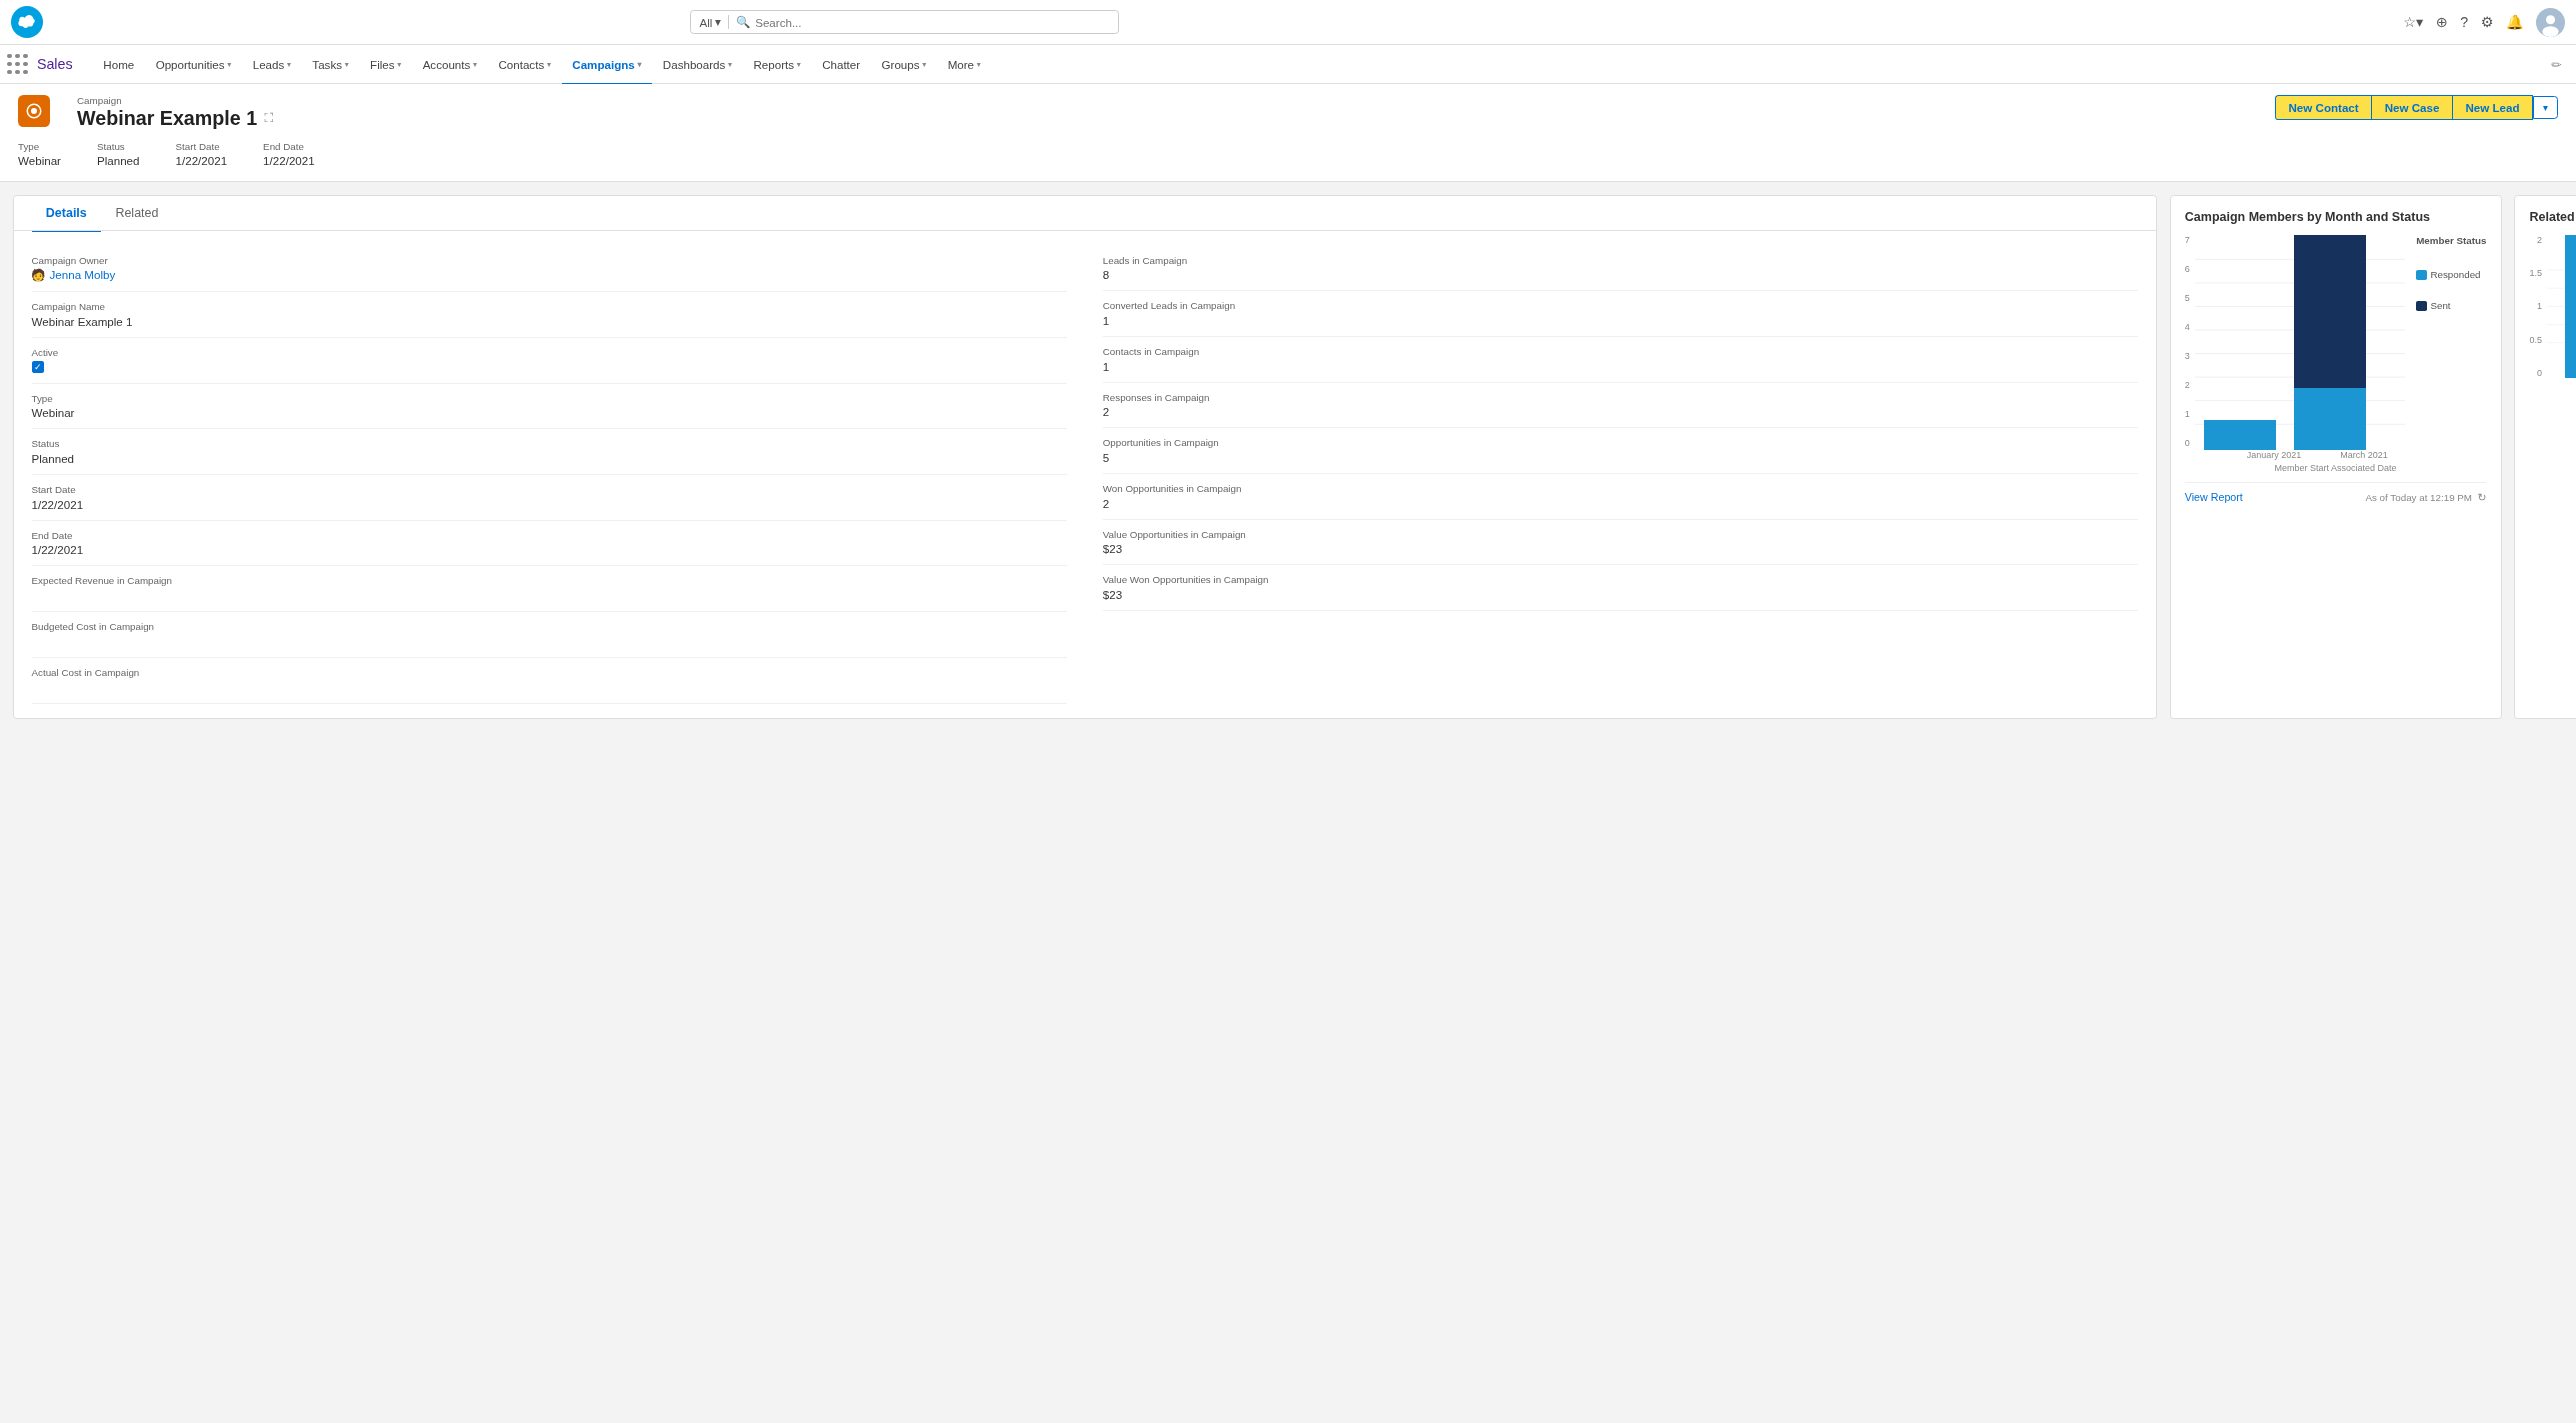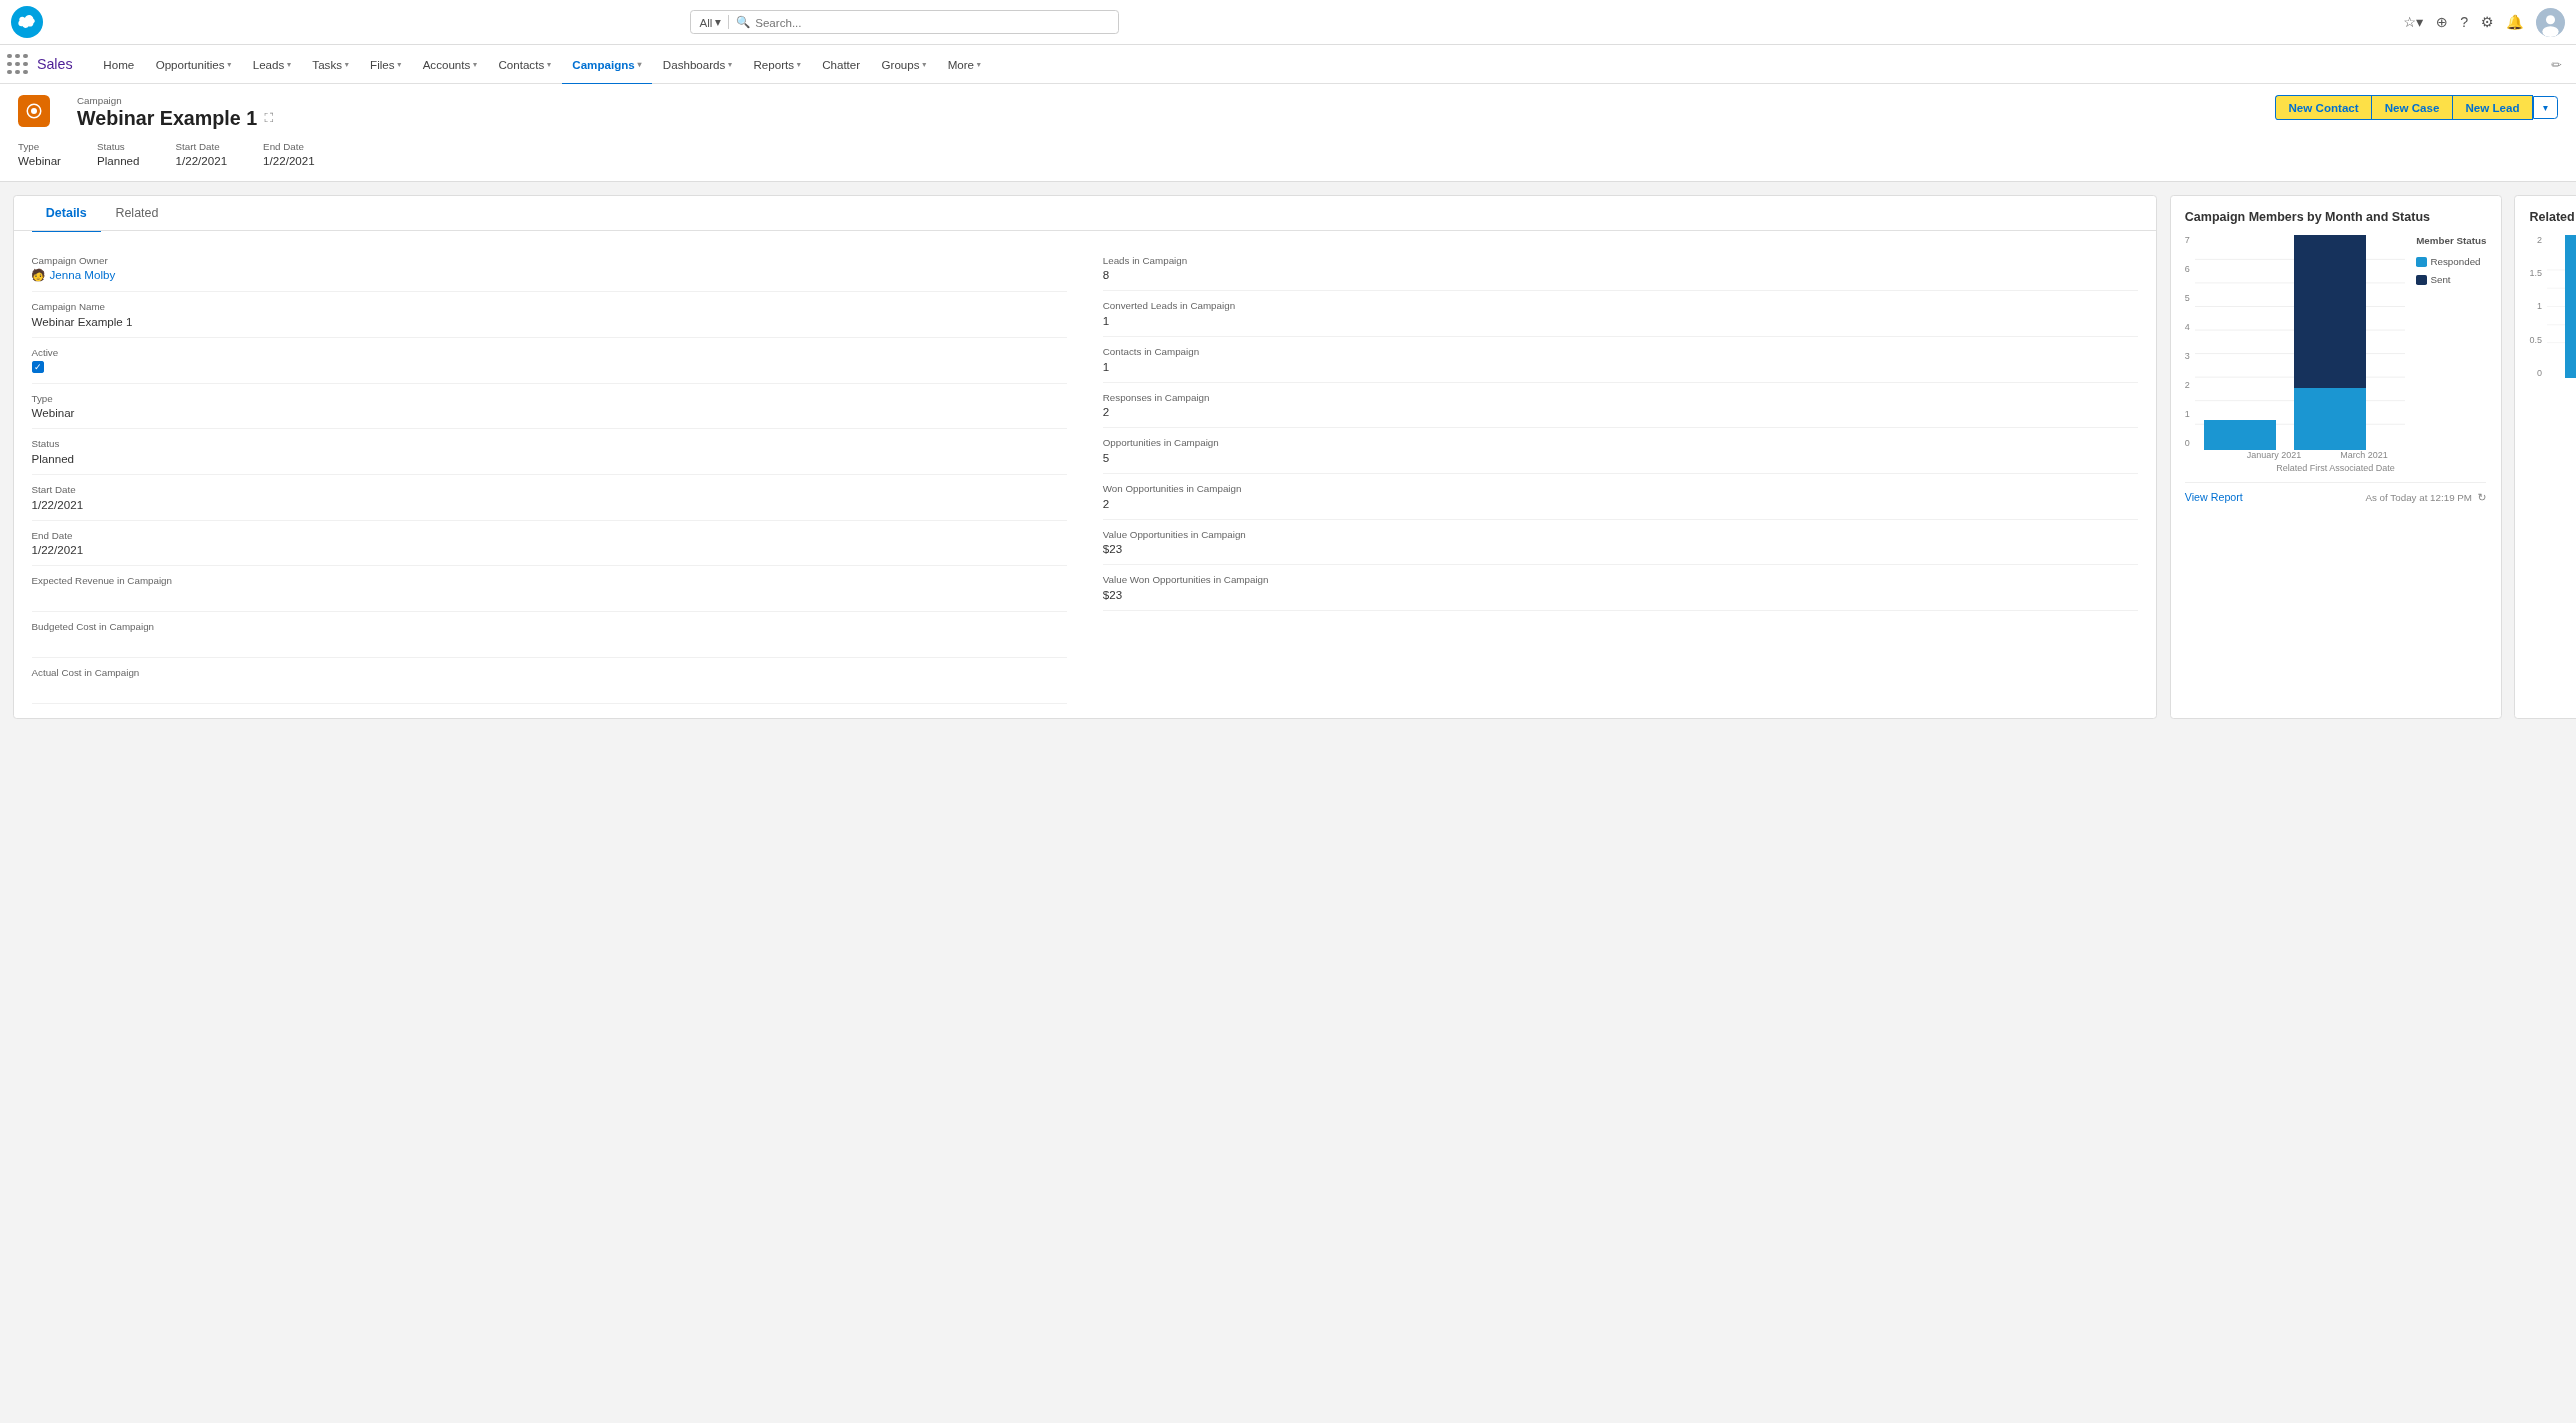--- a/index.html
+++ b/index.html
@@ -162,21 +162,21 @@
     .field-edit-icon { color: #ccc; font-size: 10.7px; cursor: pointer; opacity: 0; }
     .checkbox-icon { width: 12.5px; height: 12.5px; border: 0.9px solid #999; display: flex; align-items: center; justify-content: center; border-radius: 1.8px; background: #fff; }
     .checkbox-icon.checked { background: #0070d2; border-color: #0070d2; color: #fff; font-size: 9px; }
 
     
     .chart-card {
       background: #fff; border: 0.9px solid #ddd; border-radius: 3.6px;
       padding: 14.3px;
     }
     .chart-title { font-size: 12.5px; font-weight: 600; color: #333; margin-bottom: 10.7px; }
-    .chart-legend { display: flex; flex-direction: column; gap: 7px; margin-left: 7.2px; font-size: 9.8px; color: #555; }
+    .chart-legend { display: flex; flex-direction: column; gap: 20px; margin-left: 7.2px; font-size: 9.8px; color: #555; }
     .legend-item { display: flex; align-items: center; gap: 3.6px; }
     .legend-dot { width: 10.7px; height: 10.7px; border-radius: 1.8px; flex-shrink: 0; }
     .chart-footer { display: flex; align-items: center; justify-content: space-between; margin-top: 9px; border-top: 0.9px solid #eee; padding-top: 7.2px; }
     .view-report-link { color: #0070d2; font-size: 10.7px; cursor: pointer; }
     .timestamp { font-size: 9.8px; color: #888; }
     .refresh-icon { font-size: 10.7px; color: #888; cursor: pointer; }
     .dot-grid { display: grid; grid-template-columns: repeat(3,1fr); gap: 3.6px; }
     .dot { width: 4.5px; height: 4.5px; border-radius: 50%; background: #888; }
 
     .chart-wrapper { position: relative; display: flex; }
@@ -523,21 +523,21 @@
             <div class="legend-dot" style="background:#16325c;"></div>
             <span>Sent</span>
           </div>
         </div>
       </div>
 
       <div style="display:flex;gap:18px;padding:0 14.3px;margin-left:39px;margin-right:72px;">
         <div style="width:72px;text-align:center;font-size:9px;color:#888;">January 2021</div>
         <div style="width:72px;text-align:center;font-size:9px;color:#888;">March 2021</div>
       </div>
-      <div style="text-align:center;font-size:9px;color:#888;margin-top:3.6px;margin-left:0px;">Related First Associated Date</div>
+      <div style="text-align:center;font-size:9px;color:#888;margin-top:3.6px;margin-left:0px;">Member Start Associated Date</div>
       <div class="chart-footer">
         <a class="view-report-link">View Report</a>
         <div style="display:flex;align-items:center;gap:5.4px;">
           <span class="timestamp">As of Today at 12:19 PM</span>
           <span class="refresh-icon">↻</span>
         </div>
       </div>
     </div>
 
     <div class="chart-card">

